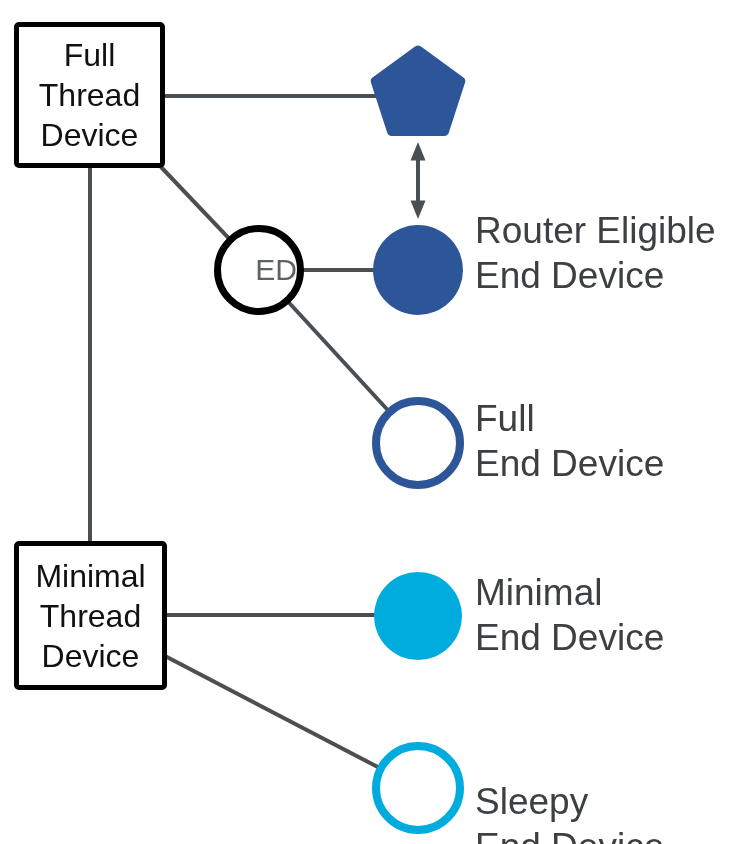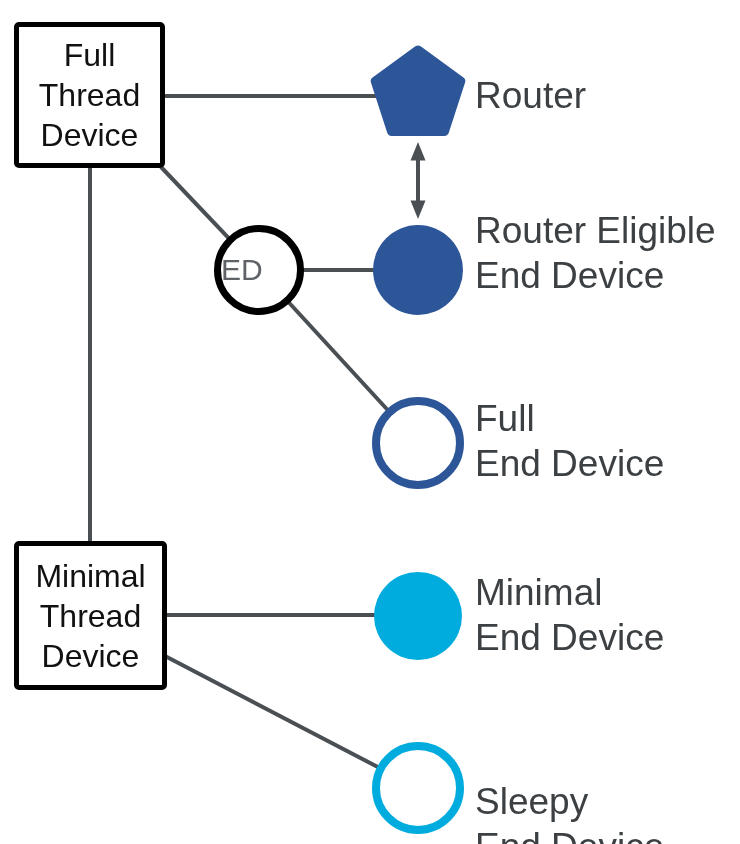--- a/index.html
+++ b/index.html
@@ -33,21 +33,21 @@
     white-space: pre-line;
   }
   .box-ftd { left: 14px; top: 14px; width: 151px; height: 146px; }
   .box-mtd { left: 14px; top: 533px; width: 153px; height: 149px; }
   .circle {
     position: absolute;
     box-sizing: border-box;
     border-radius: 50%;
     display: flex;
     align-items: center;
-    justify-content: flex-start;
+    justify-content: flex-end;
   }
   .c-ed   { left: 214px; top: 217px; width: 90px; height: 90px;
             background: #ffffff; border: 7px solid #000000;
             color: #5f6368; font-size: 30px; }
   .c-reed { left: 373px; top: 217px; width: 90px; height: 90px;
             background: #2d5699; }
   .c-fed  { left: 372px; top: 389px; width: 92px; height: 92px;
             background: #ffffff; border: 8px solid #2d5699; }
   .c-med  { left: 374px; top: 564px; width: 88px; height: 88px;
             background: #00acde; }
@@ -103,21 +103,20 @@
   </div>
 
   <div class="circle c-ed">
     <span>ED</span>
   </div>
   <div class="circle c-reed"></div>
   <div class="circle c-fed"></div>
   <div class="circle c-med"></div>
   <div class="circle c-sed"></div>
 
-  <div class="node-label l-router">Router</div>
   <div class="node-label l-reed">Router Eligible
 End Device</div>
   <div class="node-label l-fed">Full
 End Device</div>
   <div class="node-label l-med">Minimal
 End Device</div>
   <div class="node-label l-sed">Sleepy
 End Device</div>
 
 </div>

